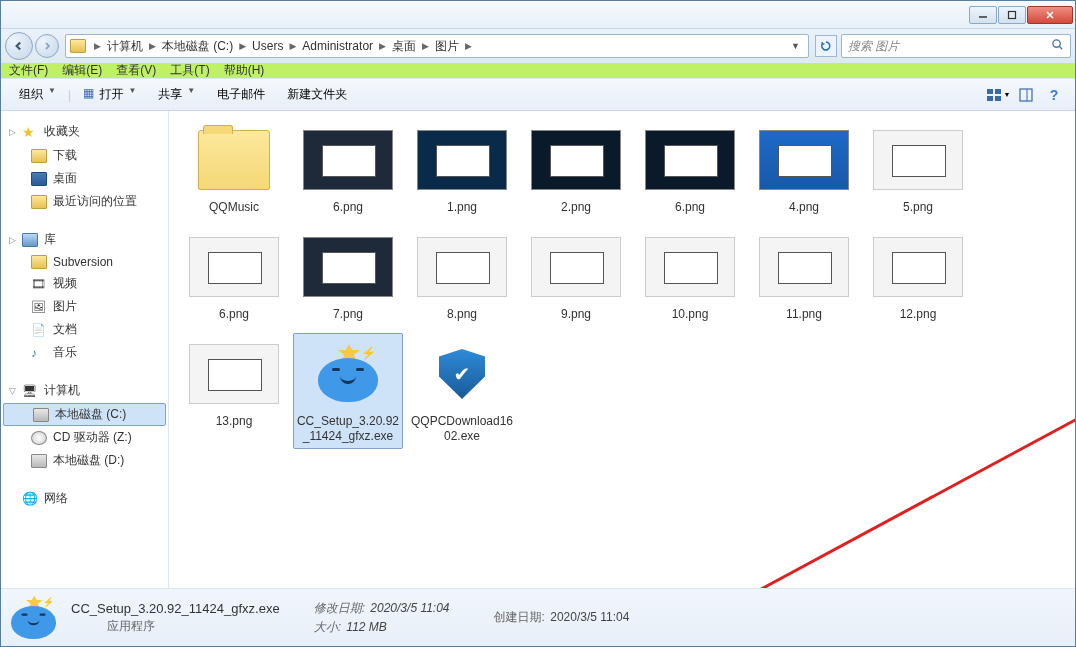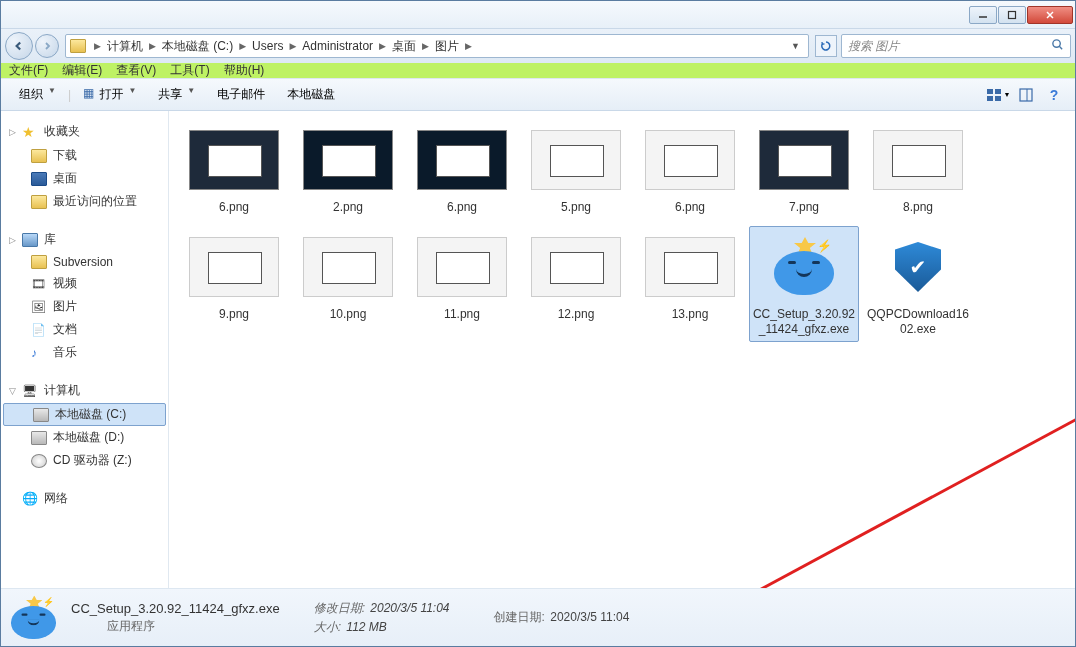--- a/index.html
+++ b/index.html
@@ -191,21 +191,21 @@
         <span class="drop">▼</span>
       </div>
     <div class="tool-item">
         <span>共享</span>
         <span class="drop">▼</span>
       </div>
     <div class="tool-item">
         <span>电子邮件</span>
       </div>
     <div class="tool-item">
-        <span>本地磁盘</span>
+        <span>新建文件夹</span>
       </div>
     <div class="toolbar-right">
       <div class="icon-btn">
           <svg width="16" height="14" viewBox="0 0 16 14">
             <rect x="1" y="1" width="6" height="5" fill="#3a6aa8"></rect>
             <rect x="9" y="1" width="6" height="5" fill="#3a6aa8"></rect>
             <rect x="1" y="8" width="6" height="5" fill="#3a6aa8"></rect>
             <rect x="9" y="8" width="6" height="5" fill="#3a6aa8"></rect>
           </svg>
           <span class="drop" style="font-size:7px;margin-left:2px;">▼</span>
@@ -272,60 +272,82 @@
       <div class="side-group-hdr">
           <span class="tri">▽</span>
           <span class="side-icon">🖥</span>
           <span>计算机</span>
         </div>
       <div class="side-item selected">
           <span class="side-icon ico-drive"></span>
           <span>本地磁盘 (C:)</span>
         </div>
       <div class="side-item">
+          <span class="side-icon ico-cd"></span>
+          <span>CD 驱动器 (Z:)</span>
+        </div>
+      <div class="side-item">
           <span class="side-icon ico-drive"></span>
           <span>本地磁盘 (D:)</span>
-        </div>
-      <div class="side-item">
-          <span class="side-icon ico-cd"></span>
-          <span>CD 驱动器 (Z:)</span>
         </div>
       <div style="height:14px"></div>
       <div class="side-group-hdr">
           <span class="tri" style="visibility:hidden;">▷</span>
           <span class="side-icon ico-net">🌐</span>
           <span>网络</span>
         </div>
     </div>
 
     <div class="content">
       <div class="items-grid" id="items-grid">
           <div class="item">
             <div class="thumb">
+              <div class="folder-thumb"></div>
+            </div>
+            <div class="label">QQMusic</div>
+          </div>
+          <div class="item">
+            <div class="thumb">
               <div class="screenshot-thumb ss-dark" style="position: relative;">
                 <div class="ss-box" style="left: 18px; top: 14px; width: 54px; height: 32px;"></div>
               </div>
             </div>
             <div class="label">6.png</div>
           </div>
           <div class="item">
             <div class="thumb">
+              <div class="screenshot-thumb ss-dark2" style="position: relative;">
+                <div class="ss-box" style="left: 18px; top: 14px; width: 54px; height: 32px;"></div>
+              </div>
+            </div>
+            <div class="label">1.png</div>
+          </div>
+          <div class="item">
+            <div class="thumb">
               <div class="screenshot-thumb ss-dark3" style="position: relative;">
                 <div class="ss-box" style="left: 18px; top: 14px; width: 54px; height: 32px;"></div>
               </div>
             </div>
             <div class="label">2.png</div>
           </div>
           <div class="item">
             <div class="thumb">
               <div class="screenshot-thumb ss-dark3" style="position: relative;">
                 <div class="ss-box" style="left: 18px; top: 14px; width: 54px; height: 32px;"></div>
               </div>
             </div>
             <div class="label">6.png</div>
+          </div>
+          <div class="item">
+            <div class="thumb">
+              <div class="screenshot-thumb ss-desk" style="position: relative;">
+                <div class="ss-box" style="left: 18px; top: 14px; width: 54px; height: 32px;"></div>
+              </div>
+            </div>
+            <div class="label">4.png</div>
           </div>
           <div class="item">
             <div class="thumb">
               <div class="screenshot-thumb ss-white" style="position: relative;">
                 <div class="ss-box" style="left: 18px; top: 14px; width: 54px; height: 32px;"></div>
               </div>
             </div>
             <div class="label">5.png</div>
           </div>
           <div class="item">

